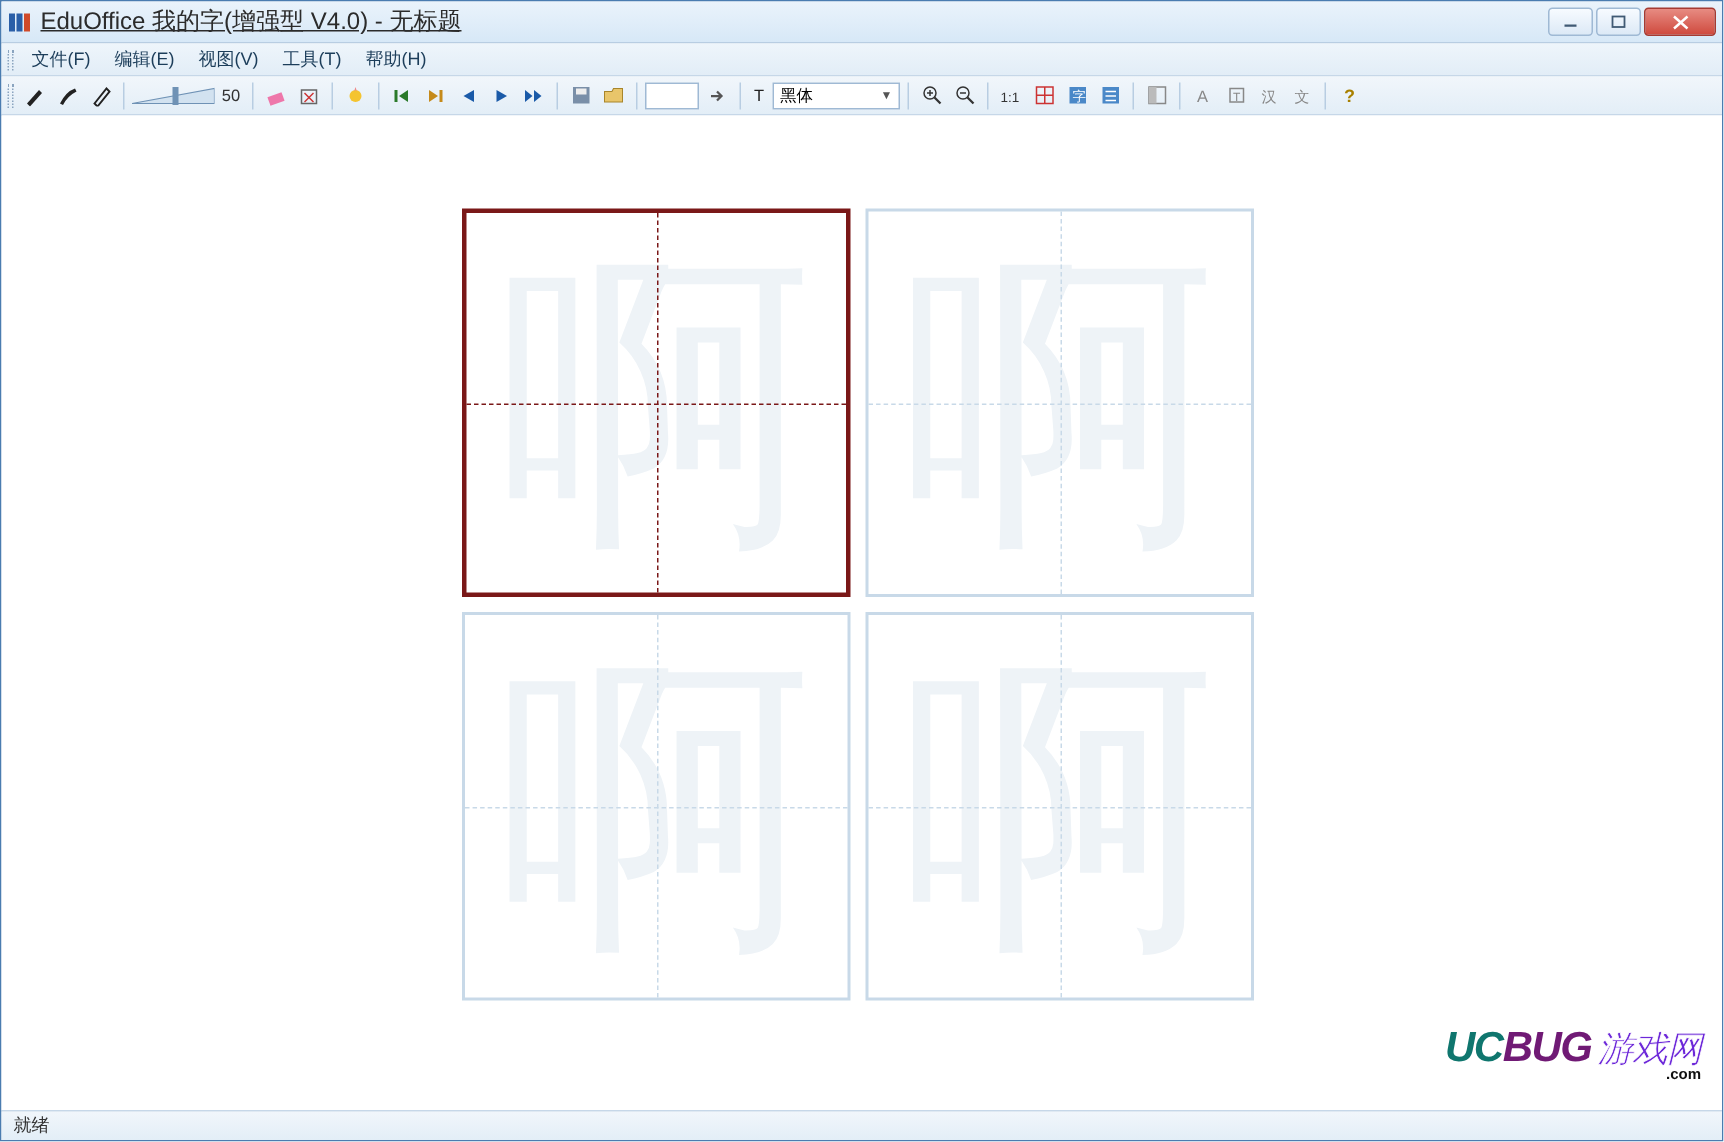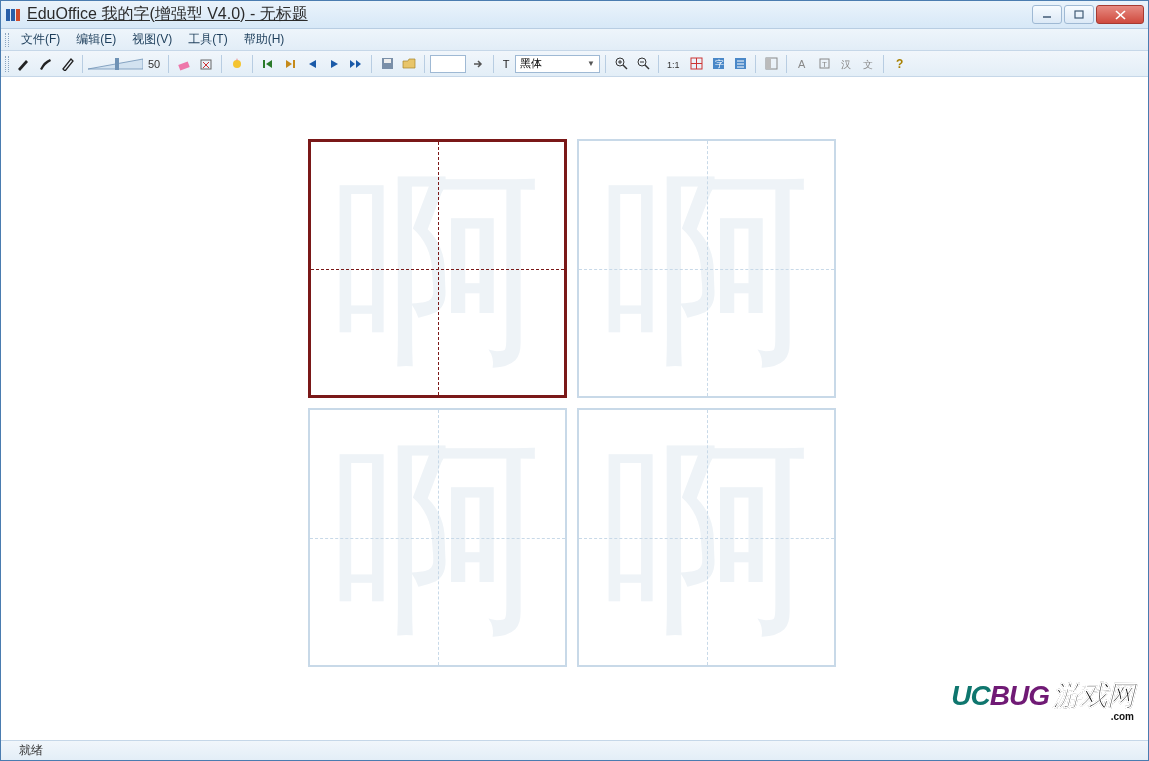--- a/index.html
+++ b/index.html
@@ -182,39 +182,39 @@
 }
 .watermark .line1 {
   font-size: 28px;
   font-weight: 900;
   font-style: italic;
   letter-spacing: -1px;
 }
 .watermark .uc { color: #0f766e; }
 .watermark .bug { color: #701a75; }
 .watermark .cn {
-  font-size: 28px;
-  color: #000000;
+  font-size: 24px;
+  color: #6d28d9;
   font-style: italic;
-  font-weight: 700;
+  font-weight: 400;
   margin-left: 4px;
   -webkit-text-stroke: 0.5px #fff;
 }
 .watermark .line2 {
   font-size: 10px;
   color: #111;
   font-weight: bold;
   margin-top: -4px;
 }
 .statusbar {
   height: 20px;
   background: linear-gradient(#f1f6fb,#e3eef7);
   border-top: 1px solid #c6d7e8;
   display: flex; align-items: center;
-  padding: 0 18px;
+  padding: 0 8px;
   font-size: 12px;
   color: #333;
 }
 </style>
 </head>
 <body>
 
 <div class="window">
 
   <div class="titlebar">

